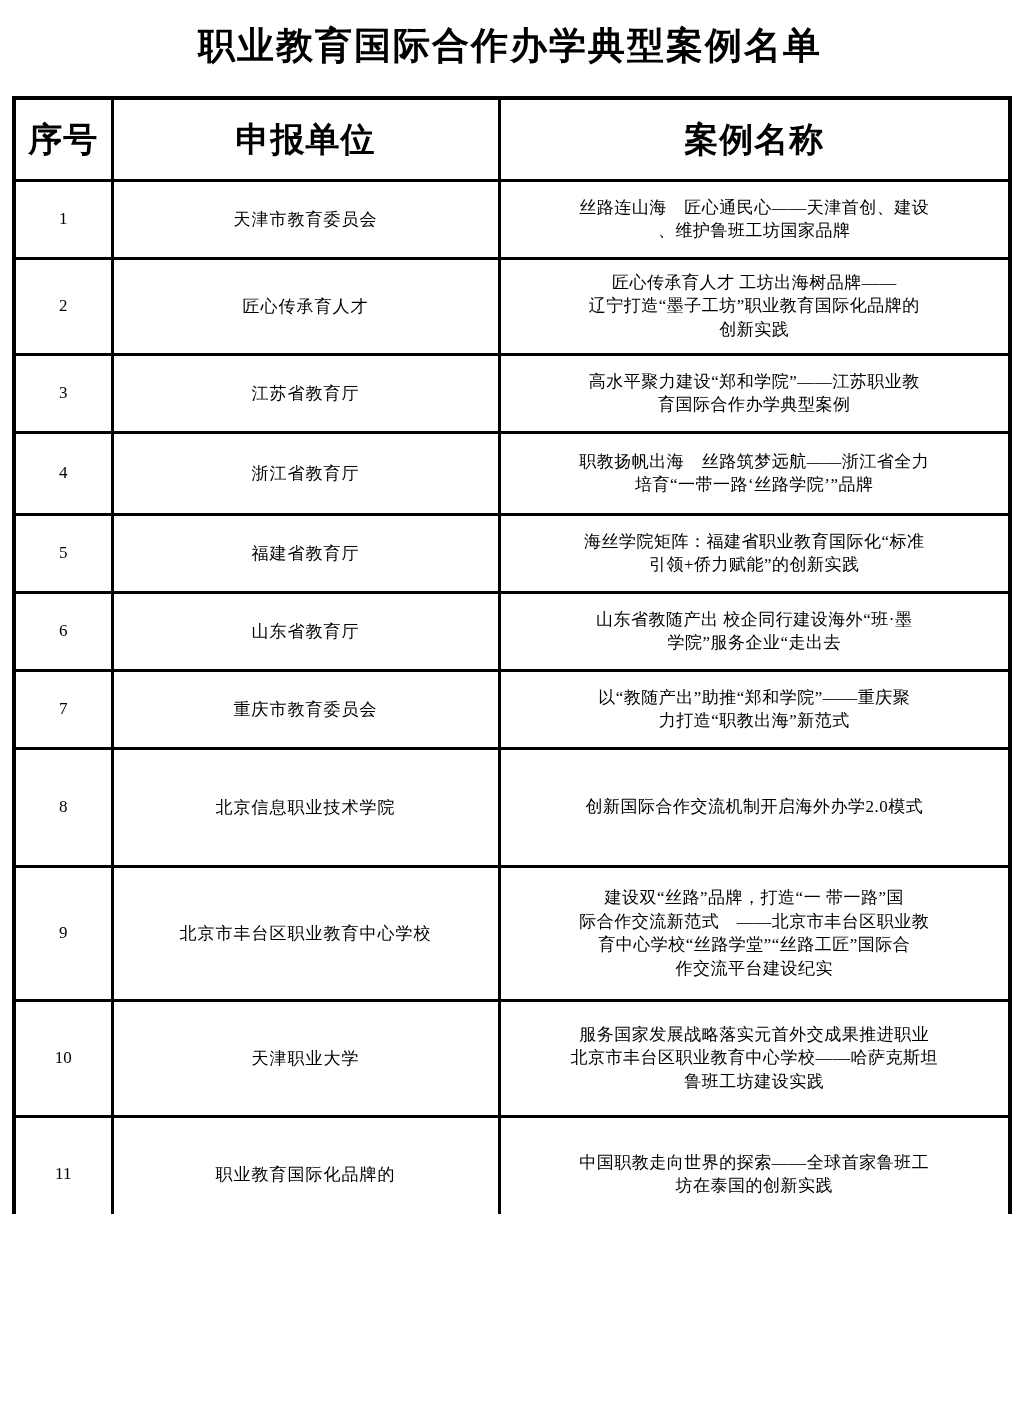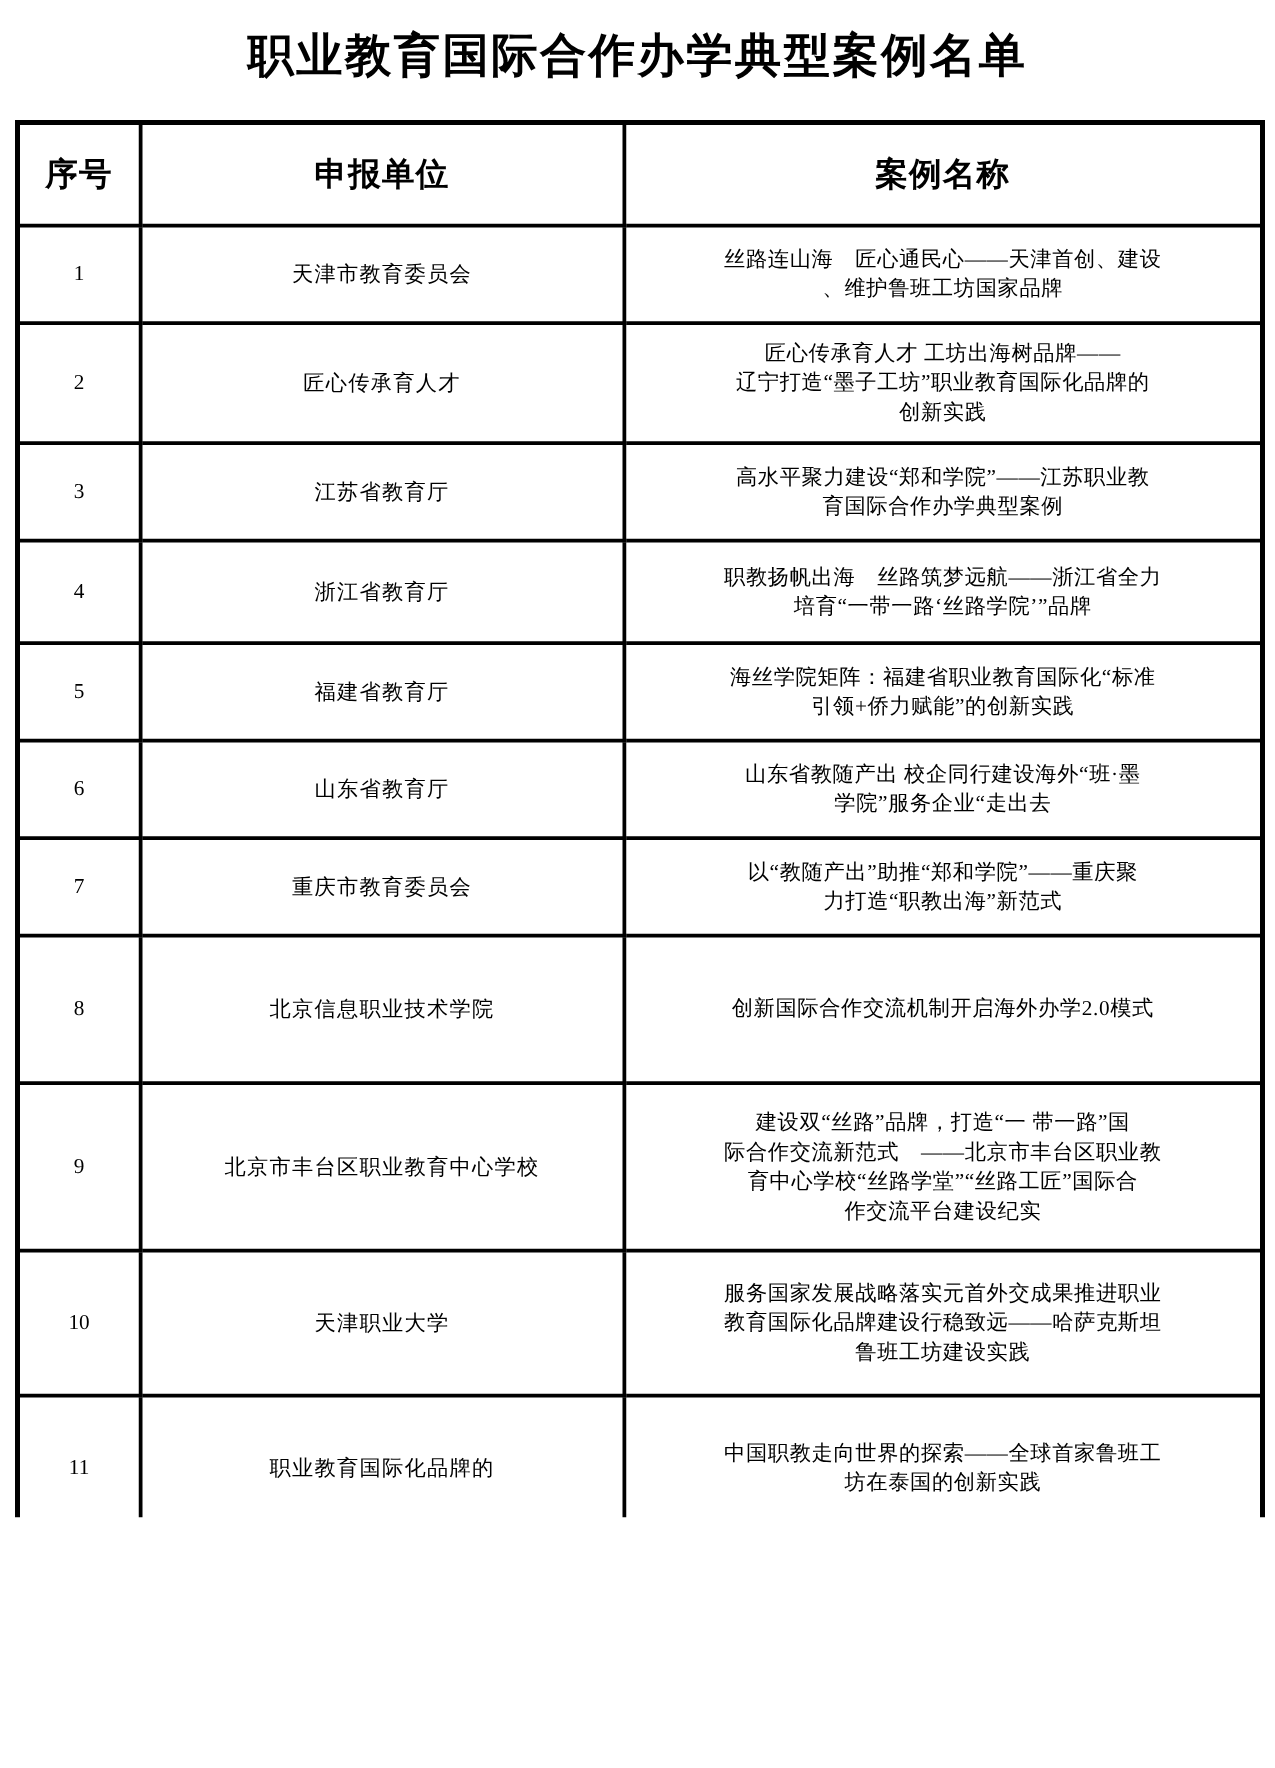--- a/index.html
+++ b/index.html
@@ -37,21 +37,21 @@
   table.case-table col.c-case { width: 511px; }
   table.case-table th,
   table.case-table td {
     border: 3px solid #000;
     text-align: center;
     vertical-align: middle;
     padding: 2px 10px;
     overflow: hidden;
   }
   table.case-table th {
-    font-size: 26px;
+    font-size: 34px;
     font-weight: bold;
     letter-spacing: 1px;
   }
   table.case-table td {
     font-size: 17px;
   }
   td.no-cell   { font-size: 23px; }
   td.unit-cell { letter-spacing: 1px; }
   td.case-cell {
     white-space: pre-line;
@@ -141,21 +141,21 @@
         <td class="unit-cell">北京市丰台区职业教育中心学校</td>
         <td class="case-cell">建设双“丝路”品牌，打造“一 带一路”国
 际合作交流新范式　——北京市丰台区职业教
 育中心学校“丝路学堂”“丝路工匠”国际合
 作交流平台建设纪实</td>
       </tr>
       <tr class="h-120">
         <td class="no-cell">10</td>
         <td class="unit-cell">天津职业大学</td>
         <td class="case-cell">服务国家发展战略落实元首外交成果推进职业
-教育国际化品牌建设行稳致远——哈萨克斯坦
+北京市丰台区职业教育中心学校——哈萨克斯坦
 鲁班工坊建设实践</td>
       </tr>
       <tr class="h-120">
         <td class="no-cell">11</td>
         <td class="unit-cell">职业教育国际化品牌的</td>
         <td class="case-cell">中国职教走向世界的探索——全球首家鲁班工
 坊在泰国的创新实践</td>
       </tr>
       <tr class="h-94">
         <td class="no-cell">12</td>

